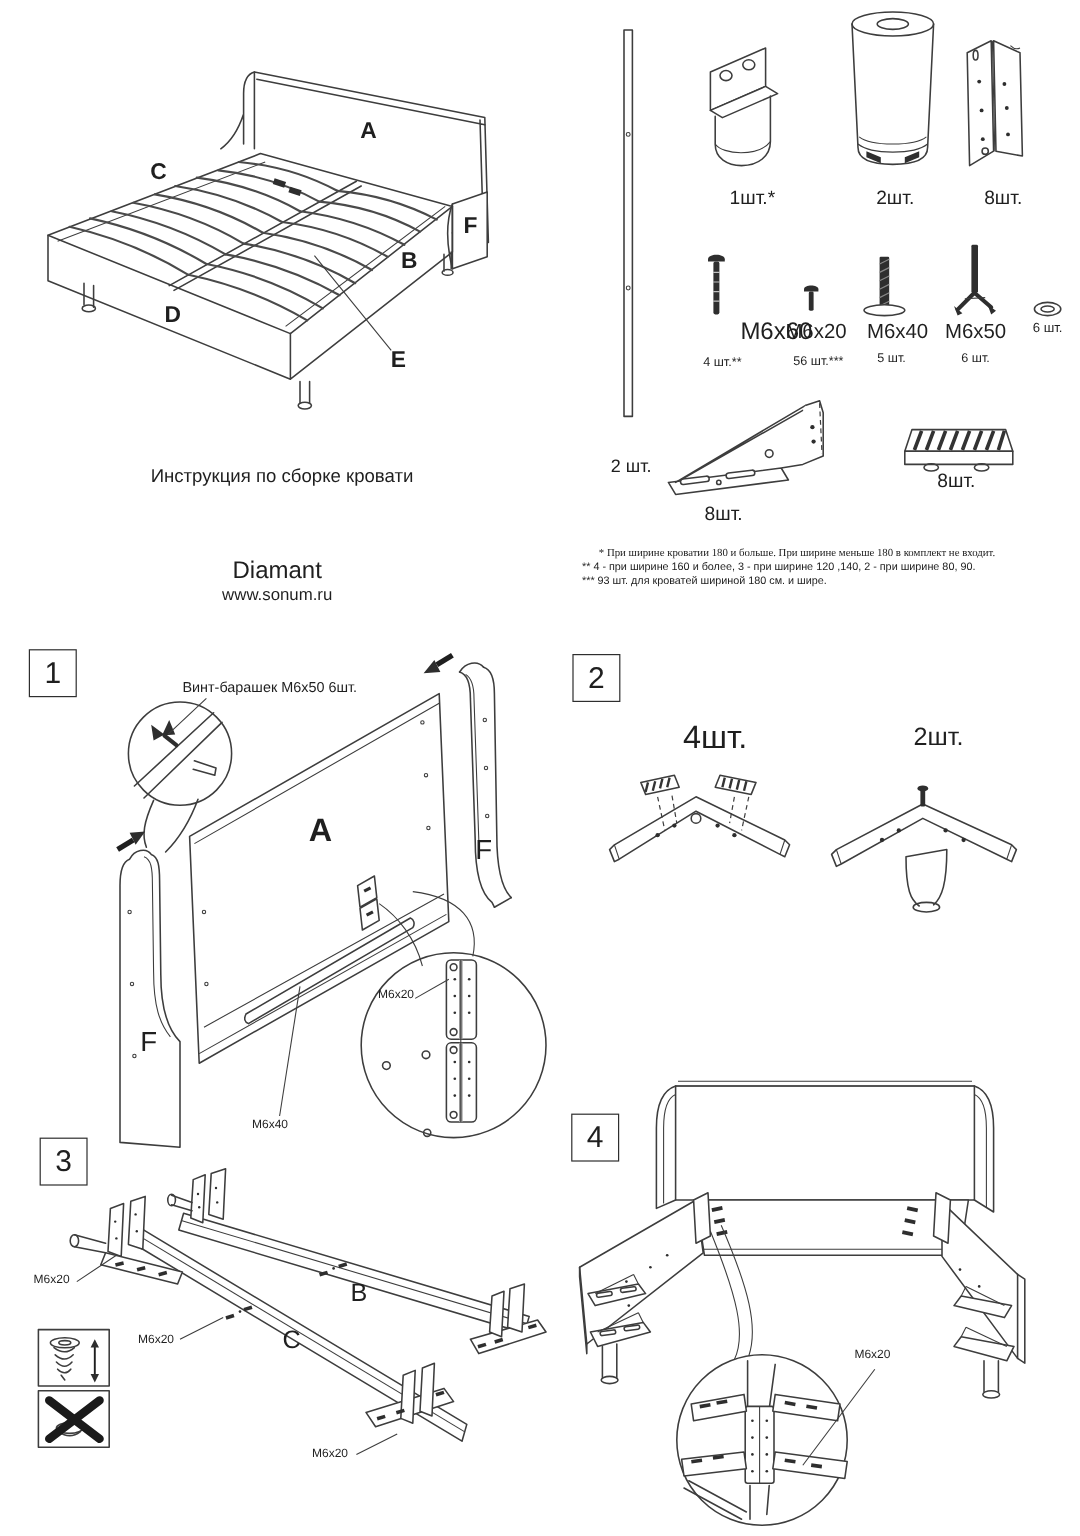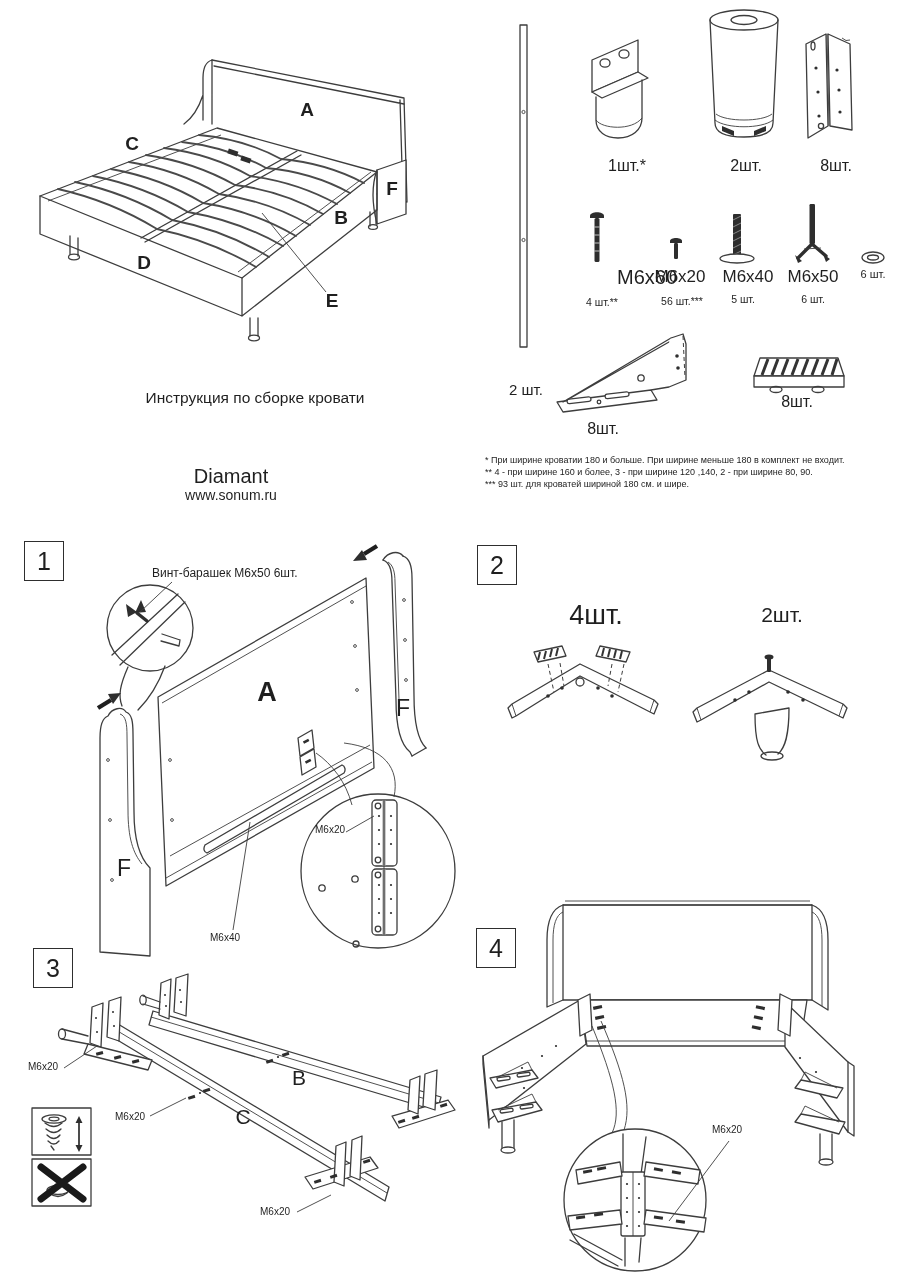--- a/index.html
+++ b/index.html
@@ -375,21 +375,21 @@
     <path class="fw" d="M568,1216 L620,1210 L622,1224 L570,1230 Z"></path>
     <rect class="dk" x="576" y="1216" width="9" height="3" transform="rotate(-8 580 1217)"></rect>
     <rect class="dk" x="594" y="1213" width="9" height="3" transform="rotate(-8 598 1214)"></rect>
     <path class="fw" d="M646,1210 L706,1218 L704,1232 L644,1224 Z"></path>
     <rect class="dk" x="654" y="1216" width="9" height="3" transform="rotate(8 658 1217)"></rect>
     <rect class="dk" x="676" y="1220" width="9" height="3" transform="rotate(8 680 1221)"></rect>
     <path class="thin" d="M729,1141 L669,1221"></path>
   </g>
 </svg>
 
-  <div class="lbl ctr" style="left:235px;top:398px;font-size:15.5px;margin-left:20px;">Инструкция по сборке кровати</div>
+  <div class="lbl ctr" style="left:235px;top:398px;font-size:15.5px;">Инструкция по сборке кровати</div>
   <div class="lbl ctr" style="left:231px;top:433px;font-size:20px;margin-top:43px;">Diamant</div>
   <div class="lbl ctr" style="left:231px;top:495px;font-size:14px;">www.sonum.ru</div>
 
   <div class="lbl ctr" style="left:307px;top:110px;font-size:19px;font-weight:bold;">A</div>
   <div class="lbl ctr" style="left:341px;top:218px;font-size:19px;font-weight:bold;">B</div>
   <div class="lbl ctr" style="left:132px;top:144px;font-size:19px;font-weight:bold;">C</div>
   <div class="lbl ctr" style="left:144px;top:263px;font-size:19px;font-weight:bold;">D</div>
   <div class="lbl ctr" style="left:332px;top:301px;font-size:19px;font-weight:bold;">E</div>
   <div class="lbl ctr" style="left:392px;top:189px;font-size:19px;font-weight:bold;">F</div>
 
@@ -402,21 +402,21 @@
   <div class="lbl ctr" style="left:813px;top:277px;font-size:17px;">M6x50</div>
   <div class="lbl ctr" style="left:873px;top:274px;font-size:11px;">6 шт.</div>
   <div class="lbl ctr" style="left:602px;top:302px;font-size:10.5px;">4 шт.**</div>
   <div class="lbl ctr" style="left:682px;top:301px;font-size:10.5px;">56 шт.***</div>
   <div class="lbl ctr" style="left:743px;top:299px;font-size:10.5px;">5 шт.</div>
   <div class="lbl ctr" style="left:813px;top:299px;font-size:10.5px;">6 шт.</div>
   <div class="lbl ctr" style="left:526px;top:389px;font-size:15px;">2 шт.</div>
   <div class="lbl ctr" style="left:603px;top:429px;font-size:16px;">8шт.</div>
   <div class="lbl ctr" style="left:797px;top:402px;font-size:16px;">8шт.</div>
 
-  <div class="fn" style="left:485px;top:455px;">* При ширине кроватии 180 и больше. При ширине меньше  180 в комплект не входит.</div>
+  <div class="fn" style="left:499px;top:455px;font-family:Liberation Serif, serif;">* При ширине кроватии 180 и больше. При ширине меньше  180 в комплект не входит.</div>
   <div class="fn" style="left:485px;top:467px;">** 4 - при ширине 160 и более, 3 - при ширине 120  ,140, 2 - при ширине 80, 90.</div>
   <div class="fn" style="left:485px;top:479px;">*** 93 шт. для кроватей шириной 180 см. и шире.</div>
 
   <div class="stepbox" style="left:24px;top:541px;">
       <span>1</span>
     </div>
   <div class="stepbox" style="left:477px;top:545px;">
       <span>2</span>
     </div>
   <div class="stepbox" style="left:33px;top:948px;">

